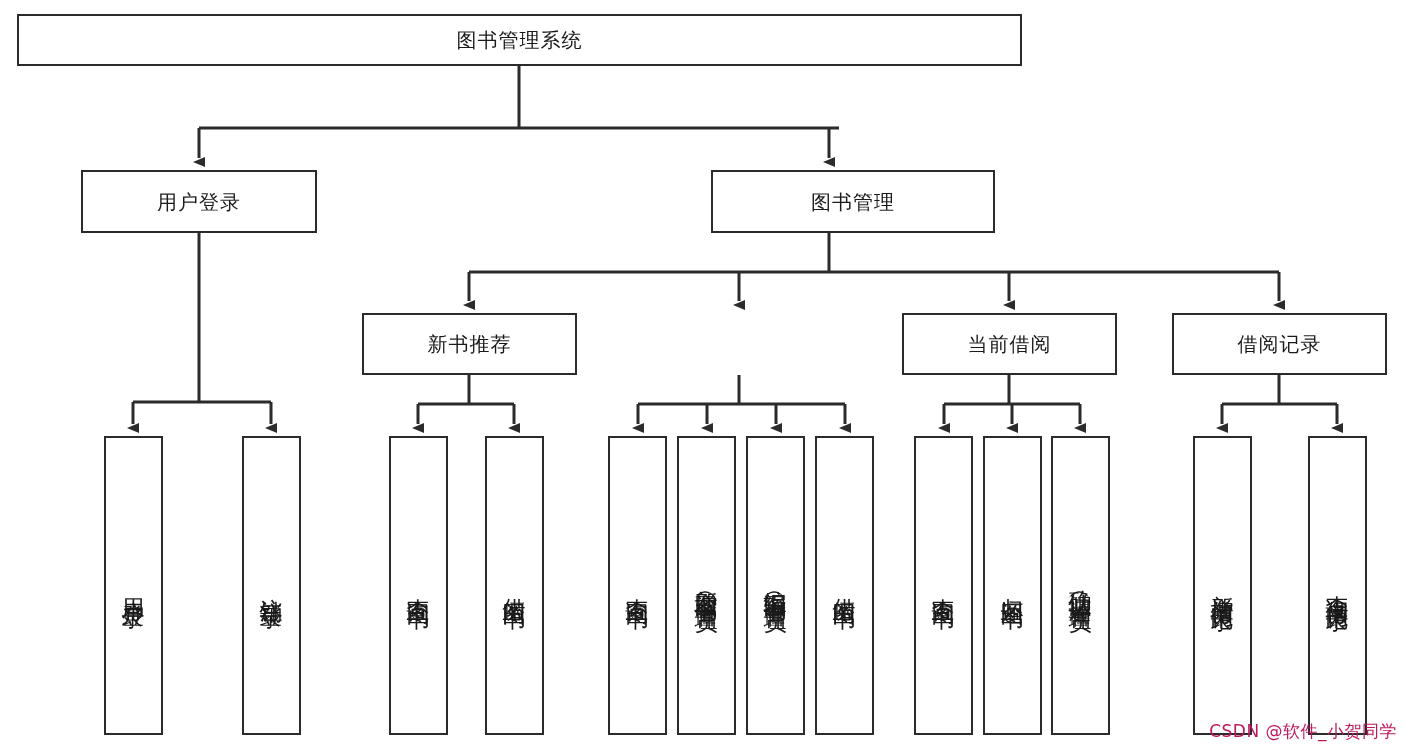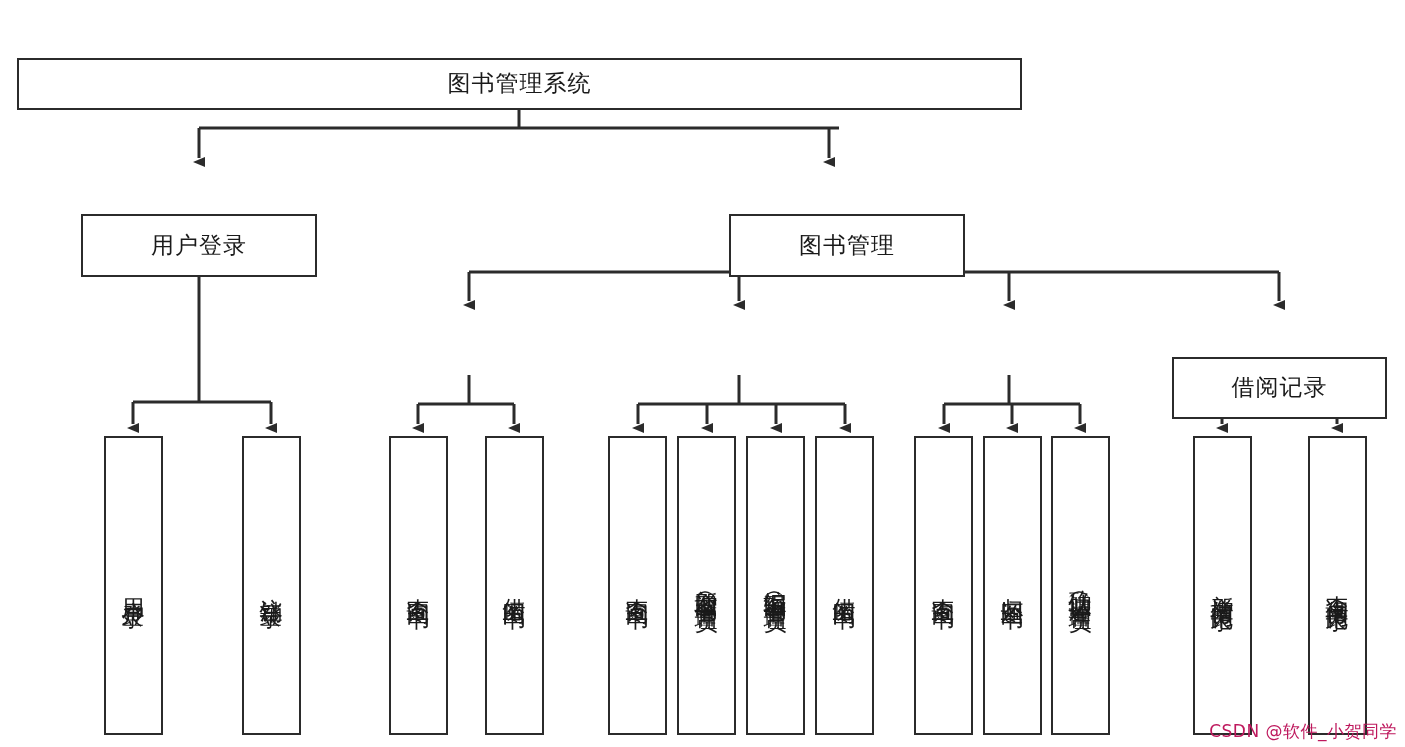--- a/index.html
+++ b/index.html
@@ -28,24 +28,23 @@
     background:#ffffff;
     border:2px solid #2b2b2b;
     display:flex;
     align-items:center;
     justify-content:center;
     text-align:center;
     color:#1a1a1a;
     z-index:2;
   }
   .node.horiz{
-    font-size:23px;
+    font-size:20px;
     line-height:1.1;
     letter-spacing:1px;
-    margin-top:44px;
   }
   .node.vert{
     writing-mode:vertical-rl;
     text-orientation:upright;
     font-size:23px;
     line-height:1.05;
     letter-spacing:3px;
     padding:6px 0;
   }
   .node.vert .txt{
@@ -120,24 +119,30 @@
     </g>
   </svg>
 
   <div class="node horiz" style="left:17px; top:14px; width:1005px; height:52px;">
     <span class="txt">图书管理系统</span>
   </div>
 
   <div class="node horiz" style="left:81px; top:170px; width:236px; height:63px;">
     <span class="txt">用户登录</span>
   </div>
-  <div class="node horiz" style="left:729px; top:170px; width:236px; height:63px;">
+  <div class="node horiz" style="left:711px; top:170px; width:284px; height:63px;">
     <span class="txt">图书管理</span>
   </div>
 
+  <div class="node horiz" style="left:362px; top:313px; width:215px; height:62px;">
+    <span class="txt">新书推荐</span>
+  </div>
+  <div class="node horiz" style="left:902px; top:313px; width:215px; height:62px;">
+    <span class="txt">当前借阅</span>
+  </div>
   <div class="node horiz" style="left:1172px; top:313px; width:215px; height:62px;">
     <span class="txt">借阅记录</span>
   </div>
 
   <div class="node vert" style="left:104px; top:436px; width:59px; height:299px;">
     <span class="txt">用户登录</span>
   </div>
   <div class="node vert" style="left:242px; top:436px; width:59px; height:299px;">
     <span class="txt">注销登录</span>
   </div>

